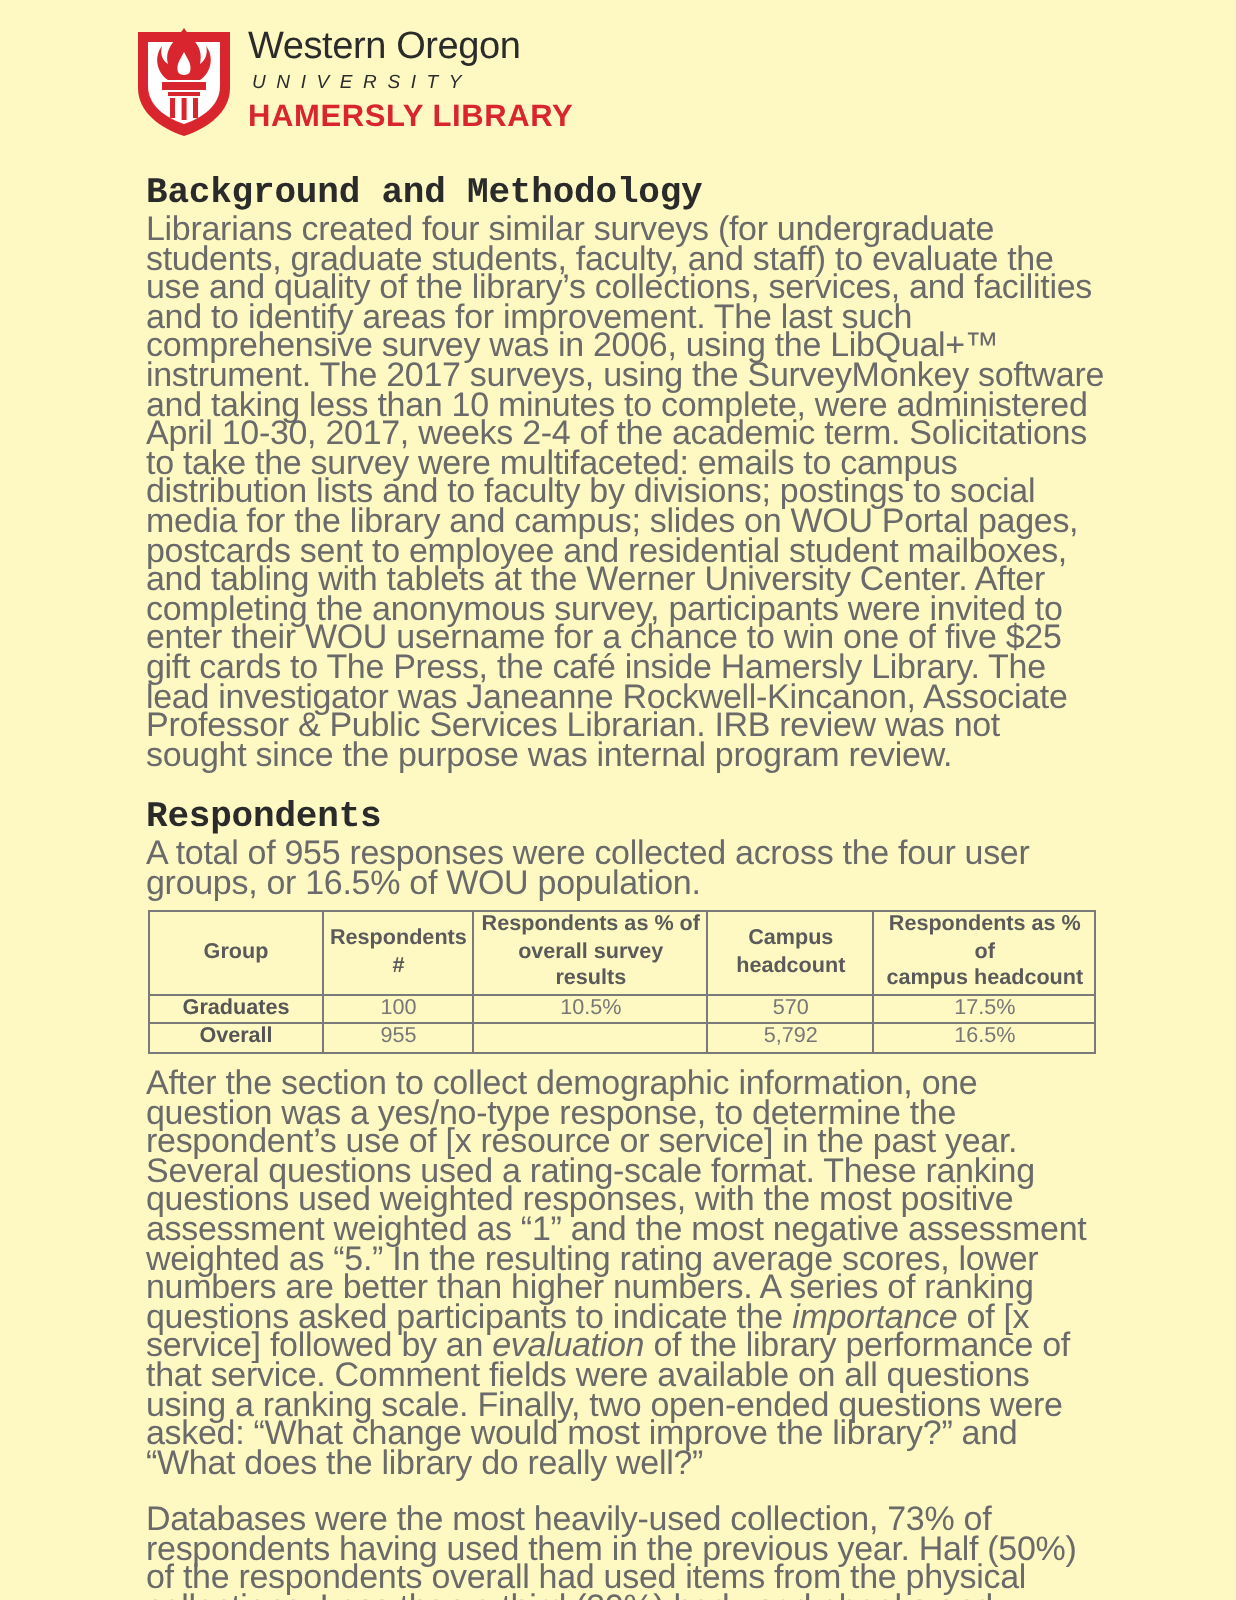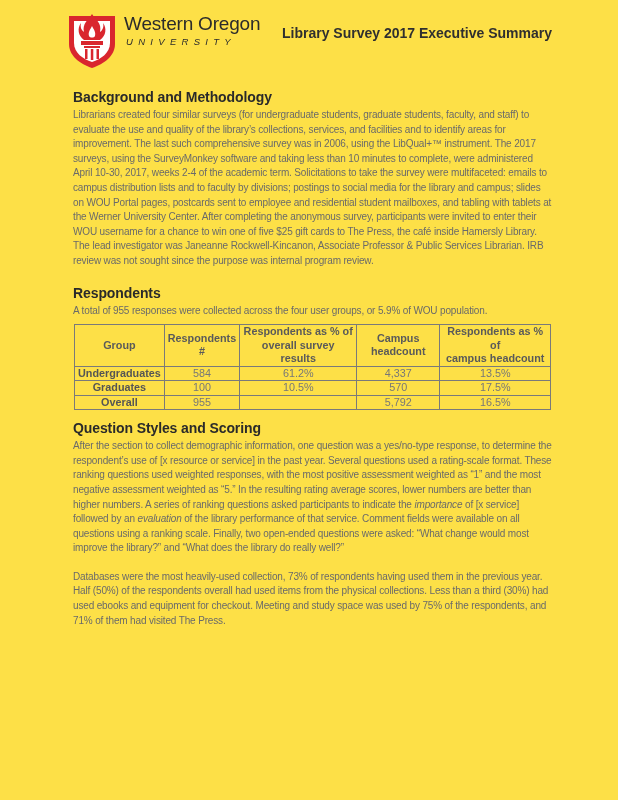--- a/index.html
+++ b/index.html
@@ -1,30 +1,30 @@
 <!DOCTYPE html>
 <html><head>
 <meta charset="utf-8">
 <style>
   html, body { margin: 0; padding: 0; background: #ffffff; }
   body { width: 618px; height: 800px; position: relative; overflow: hidden; font-family: "Liberation Sans", sans-serif; }
-  .page { position: absolute; left: 0; top: 0; width: 618px; height: 800px; background: #fde047; }
+  .page { position: absolute; left: 0; top: 0; width: 618px; height: 800px; background: #fef9c3; }
 
   .logo { position: absolute; left: 66px; top: 10px; width: 200px; height: 62px; }
   .logo svg.shield { position: absolute; left: 0; top: 0; width: 52px; height: 60px; }
   .logo .wo { position: absolute; left: 58px; top: 4px; font-size: 19px; color: #2b2b2b; letter-spacing: -0.2px; white-space: nowrap; line-height: 20px; }
   .logo .univ { position: absolute; left: 60px; top: 26px; font-size: 9.5px; color: #2b2b2b; letter-spacing: 5.3px; line-height: 11px; white-space: nowrap; font-style: italic; }
   .logo .hl { position: absolute; left: 58px; top: 40px; font-size: 15.5px; font-weight: bold; color: #d9262e; letter-spacing: 0.3px; line-height: 17px; white-space: nowrap; }
 
   .doc-title { position: absolute; right: 66px; top: 24px; text-align: right; font-size: 14px; font-weight: bold; color: #2f2f2f; line-height: 19px; }
   .doc-title div { white-space: nowrap; }
 
   .content { position: absolute; left: 73px; top: 87px; width: 480px; }
-  h2 { font-size: 14px; font-weight: bold; color: #2a2a2a; margin: 0; line-height: 21px; letter-spacing: -0.1px; }
-  p { font-size: 10px; color: #6a6a6a; margin: 0; line-height: 14.6px; letter-spacing: -0.15px; }
+  h2 { font-size: 18px; font-weight: bold; color: #2a2a2a; margin: 0; line-height: 21px; letter-spacing: -0.1px; font-family: Liberation Mono, monospace; }
+  p { font-size: 17px; color: #6a6a6a; margin: 0; line-height: 14.6px; letter-spacing: -0.15px; }
   .sec { margin-bottom: 14px; }
 
   table.resp { border-collapse: collapse; margin-top: 6px; margin-left: 1px; font-size: 10.8px; color: #555; }
   table.resp th, table.resp td { border: 1px solid #7a7a7a; text-align: center; padding: 0 3px; line-height: 13.5px; }
   table.resp th { font-weight: bold; color: #5a5a5a; }
   table.resp td.grp { font-weight: bold; color: #555; }
   table.resp td.num { color: #777; }
 </style>
 </head>
 <body>
@@ -38,75 +38,67 @@
       <path d="M26 4 C30 10 36 13 34 22 C37 20 38 16 37 13 C41 18 40 26 34 30 L18 30 C12 26 11 18 15 13 C14 17 15 20 18 22 C16 14 22 10 26 4 Z" fill="#d9262e"></path>
       <path d="M26 16 C28 20 30 22 29 26 C28 28 24 28 23 26 C22 22 24 20 26 16 Z" fill="#ffffff"></path>
       <rect x="15" y="31" width="22" height="4" fill="#d9262e"></rect>
       <rect x="18" y="36" width="16" height="2" fill="#d9262e"></rect>
       <rect x="19" y="39" width="2.5" height="10" fill="#d9262e"></rect>
       <rect x="24.8" y="39" width="2.5" height="11" fill="#d9262e"></rect>
       <rect x="30.5" y="39" width="2.5" height="10" fill="#d9262e"></rect>
     </svg>
     <div class="wo">Western Oregon</div>
     <div class="univ">UNIVERSITY</div>
+    <div class="hl">HAMERSLY LIBRARY</div>
   </div>
 
   <div class="doc-title">
-    <div>Library Survey 2017 Executive Summary</div>
   </div>
 
   <div class="content">
 
     <div class="sec">
       <h2>Background and Methodology</h2>
       <p>Librarians created four similar surveys (for undergraduate students, graduate students, faculty, and staff) to evaluate the use and quality of the library’s collections, services, and facilities and to identify areas for improvement. The last such comprehensive survey was in 2006, using the LibQual+™ instrument. The 2017 surveys, using the SurveyMonkey software and taking less than 10 minutes to complete, were administered April 10-30, 2017, weeks 2-4 of the academic term. Solicitations to take the survey were multifaceted: emails to campus distribution lists and to faculty by divisions; postings to social media for the library and campus; slides on WOU Portal pages, postcards sent to employee and residential student mailboxes, and tabling with tablets at the Werner University Center.  After completing the anonymous survey, participants were invited to enter their WOU username for a chance to win one of five $25 gift cards to The Press, the café inside Hamersly Library. The lead investigator was Janeanne Rockwell-Kincanon, Associate Professor &amp; Public Services Librarian. IRB review was not sought since the purpose was internal program review.</p>
     </div>
 
     <div class="sec" style="margin-bottom:8px;">
       <h2>Respondents</h2>
-      <p>A total of 955 responses were collected across the four user groups, or 5.9% of WOU population.</p>
+      <p>A total of 955 responses were collected across the four user groups, or 16.5% of WOU population.</p>
 
       <table class="resp">
         <thead>
           <tr>
             <th style="width:80px;"><span>Group</span></th>
             <th style="width:66px;"><span>Respondents</span><br><span>#</span></th>
             <th style="width:110px;"><span>Respondents as % of</span><br><span>overall survey results</span></th>
             <th style="width:76px;"><span>Campus</span><br><span>headcount</span></th>
             <th style="width:104px;"><span>Respondents as % of</span><br><span>campus headcount</span></th>
           </tr>
         </thead>
         <tbody>
-          <tr>
-            <td class="grp">Undergraduates</td>
-            <td class="num">584</td>
-            <td class="num">61.2%</td>
-            <td class="num">4,337</td>
-            <td class="num">13.5%</td>
-          </tr>
           <tr>
             <td class="grp">Graduates</td>
             <td class="num">100</td>
             <td class="num">10.5%</td>
             <td class="num">570</td>
             <td class="num">17.5%</td>
           </tr>
           <tr>
             <td class="grp">Overall</td>
             <td class="num">955</td>
             <td class="num"></td>
             <td class="num">5,792</td>
             <td class="num">16.5%</td>
           </tr>
         </tbody>
       </table>
     </div>
 
     <div class="sec">
-      <h2>Question Styles and Scoring</h2>
       <p><span>After the section to collect demographic information, one question was a yes/no-type response, to determine the respondent’s use of [x resource or service] in the past year. Several questions used a rating-scale format. These ranking questions used weighted responses, with the most positive assessment weighted as “1” and the most negative assessment weighted as “5.” In the resulting rating average scores, lower numbers are better than higher numbers. A series of ranking questions asked participants to indicate the </span><em>importance</em><span> of [x service] followed by an </span><em>evaluation</em><span> of the library performance of that service. Comment fields were available on all questions using a ranking scale. Finally, two open-ended questions were asked: “What change would most improve the library?” and “What does the library do really well?”</span></p>
     </div>
 
     <div class="sec">
       <p>Databases were the most heavily-used collection, 73% of respondents having used them in the previous year. Half (50%) of the respondents overall had used items from the physical collections. Less than a third (30%) had used ebooks and equipment for checkout.  Meeting and study space was used by 75% of the respondents, and 71% of them had visited The Press.</p>
     </div>
 
   </div>
 </div>
 

